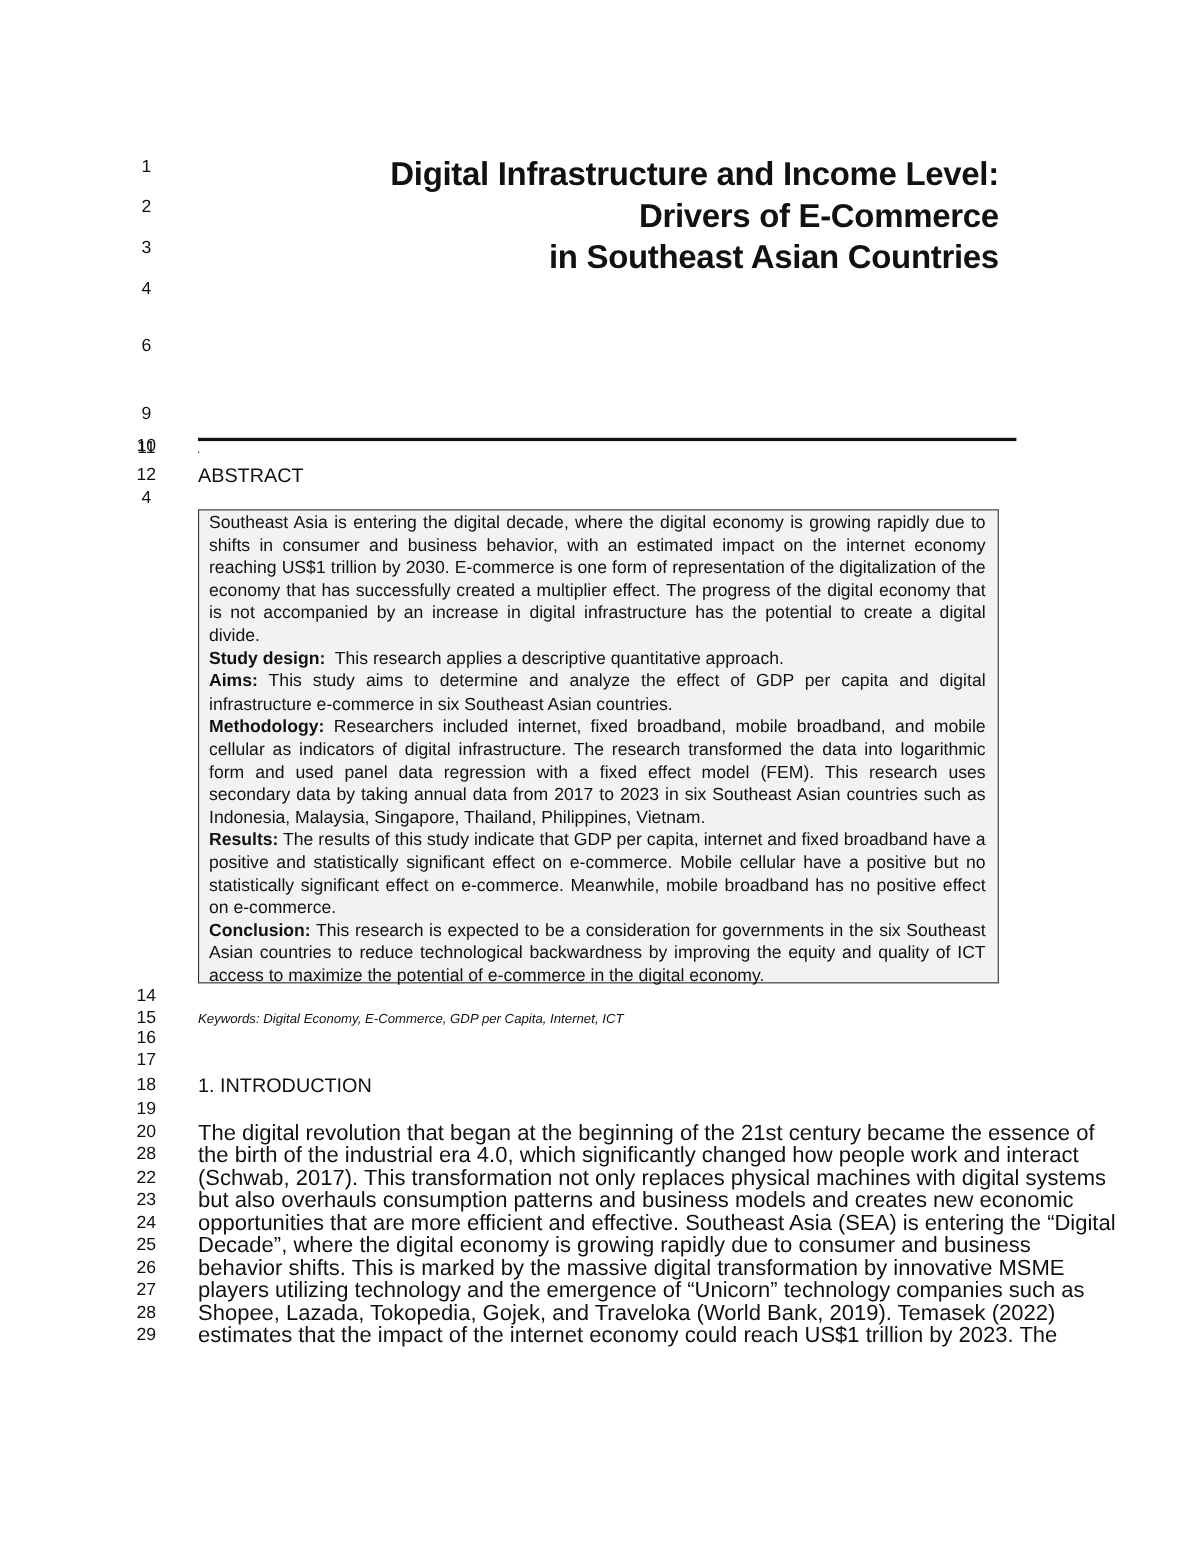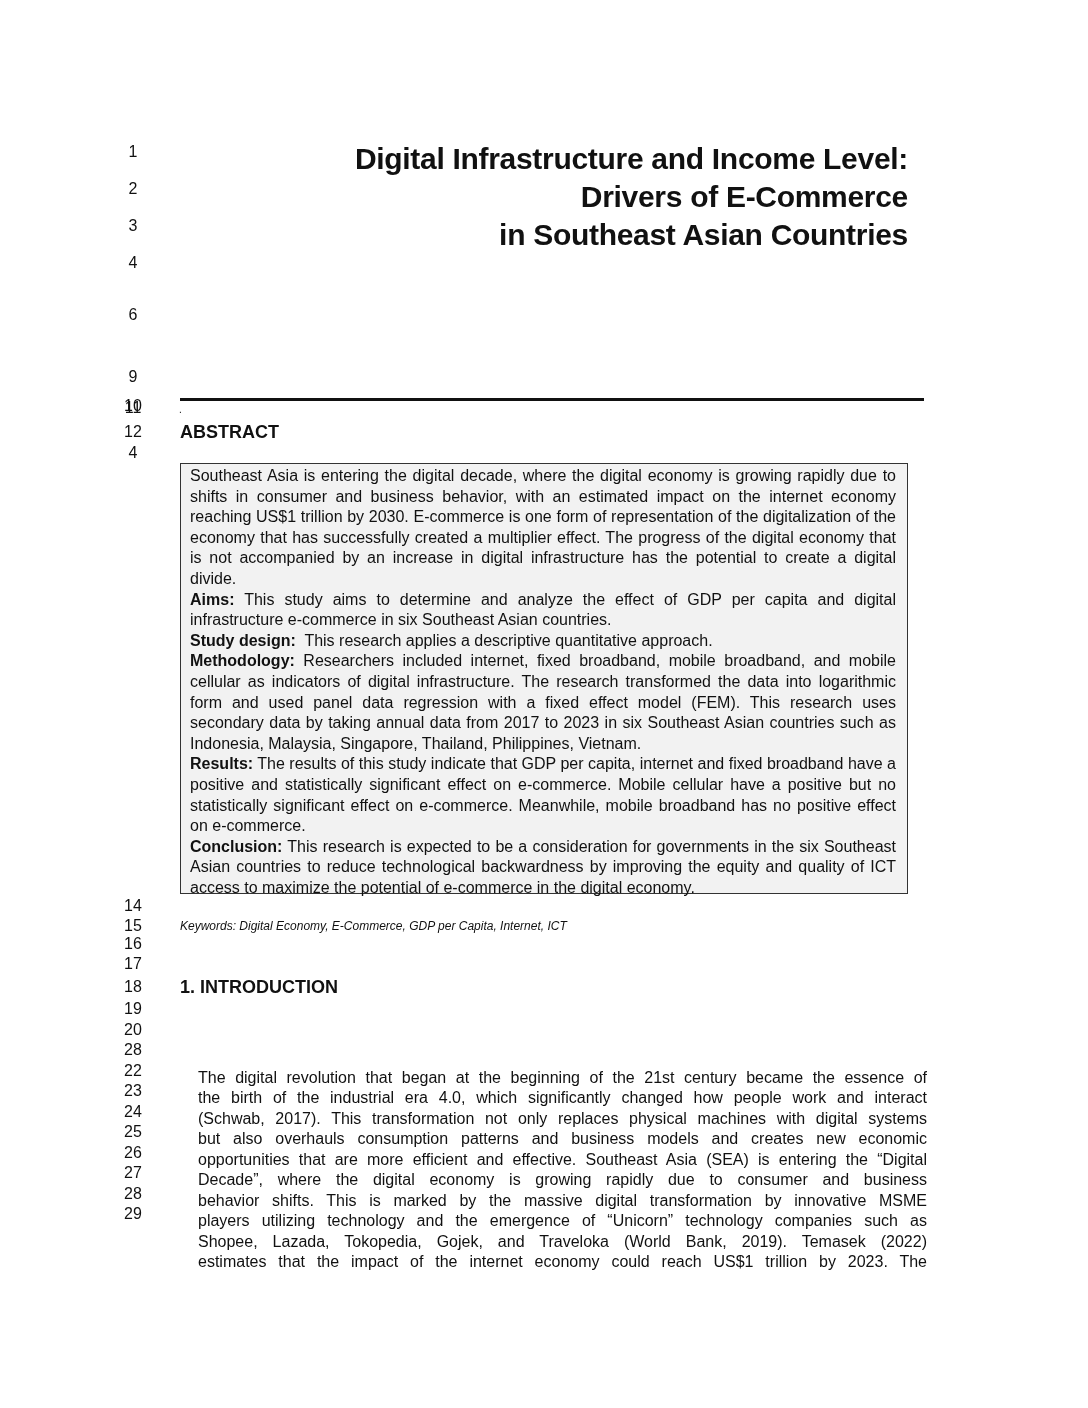--- a/index.html
+++ b/index.html
@@ -47,21 +47,21 @@
     .dot {
       position: absolute;
       left: 179px;
       top: 404px;
       font-size: 10px;
       line-height: 12px;
     }
     .section-head {
       position: absolute;
       left: 180px;
-      font-weight: bold;
+      font-weight: normal;
       font-size: 18px;
       line-height: 22px;
     }
     .abstract-box {
       position: absolute;
       left: 180px;
       top: 463px;
       width: 706px;
       height: 425px;
       background: #f2f2f2;
@@ -78,28 +78,27 @@
     .keywords {
       position: absolute;
       left: 180px;
       top: 916px;
       font-style: italic;
       font-size: 12px;
       line-height: 20px;
     }
     .body-line {
       position: absolute;
-      left: 198px;
+      left: 180px;
       width: 729px;
-      font-size: 16px;
+      font-size: 20px;
       line-height: 20px;
       text-align: justify;
       text-align-last: justify;
       white-space: nowrap;
-      margin-top: 48px;
     }
   </style>
 </head>
 <body>
 
 <div class="ln" style="top:143px">1</div>
 <div class="ln" style="top:180px">2</div>
 <div class="ln" style="top:217px">3</div>
 <div class="ln" style="top:254px">4</div>
 <div class="ln" style="top:306px">6</div>
@@ -131,22 +130,22 @@
   <span class="title-line">in Southeast Asian Countries</span>
 </div>
 
 <div class="rule"></div>
 <div class="dot">.</div>
 
 <div class="section-head" style="top:421px">ABSTRACT</div>
 
 <div class="abstract-box">
   <p>Southeast Asia is entering the digital decade, where the digital economy is growing rapidly due to shifts in consumer and business behavior, with an estimated impact on the internet economy reaching US$1 trillion by 2030. E-commerce is one form of representation of the digitalization of the economy that has successfully created a multiplier effect. The progress of the digital economy that is not accompanied by an increase in digital infrastructure has the potential to create a digital divide.</p>
+  <p><b>Study design:</b><span style="white-space:pre-wrap">  This research applies a descriptive quantitative approach.</span></p>
   <p><b>Aims:</b><span> This study aims to determine and analyze the effect of GDP per capita and digital infrastructure e-commerce in six Southeast Asian countries.</span></p>
-  <p><b>Study design:</b><span style="white-space:pre-wrap">  This research applies a descriptive quantitative approach.</span></p>
   <p><b>Methodology:</b><span> Researchers included internet, fixed broadband, mobile broadband, and mobile cellular as indicators of digital infrastructure. The research transformed the data into logarithmic form and used panel data regression with a fixed effect model (FEM). This research uses secondary data by taking annual data from 2017 to 2023 in six Southeast Asian countries such as Indonesia, Malaysia, Singapore, Thailand, Philippines, Vietnam.</span></p>
   <p><b>Results:</b><span> The results of this study indicate that GDP per capita, internet and fixed broadband have a positive and statistically significant effect on e-commerce. Mobile cellular have a positive but no statistically significant effect on e-commerce.  Meanwhile, mobile broadband has no positive effect on e-commerce.</span></p>
   <p><b>Conclusion:</b><span> This research is expected to be a consideration for governments in the six Southeast Asian countries to reduce technological backwardness by improving the equity and quality of ICT access to maximize the potential of e-commerce in the digital economy.</span></p>
 </div>
 
 <div class="keywords">Keywords: Digital Economy, E-Commerce, GDP per Capita, Internet, ICT</div>
 
 <div class="section-head" style="top:976px">1. INTRODUCTION</div>
 
 <div class="body-line" style="top:1020px">The digital revolution that began at the beginning of the 21st century became the essence of</div>

